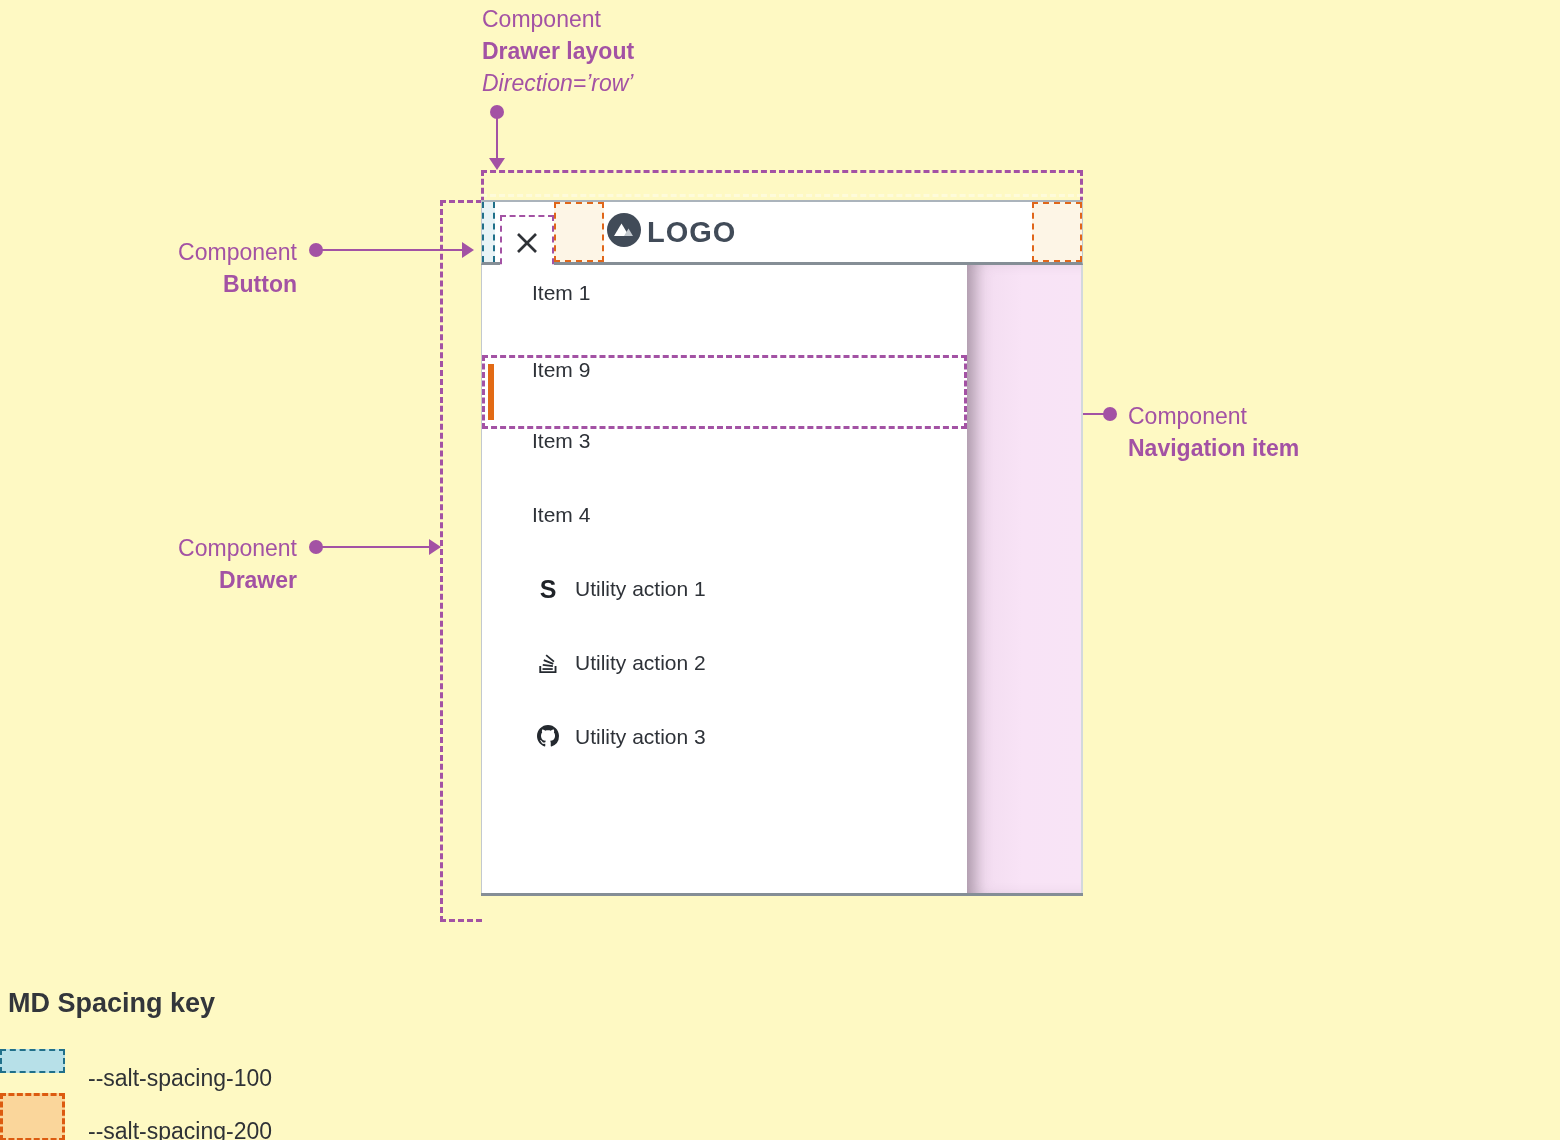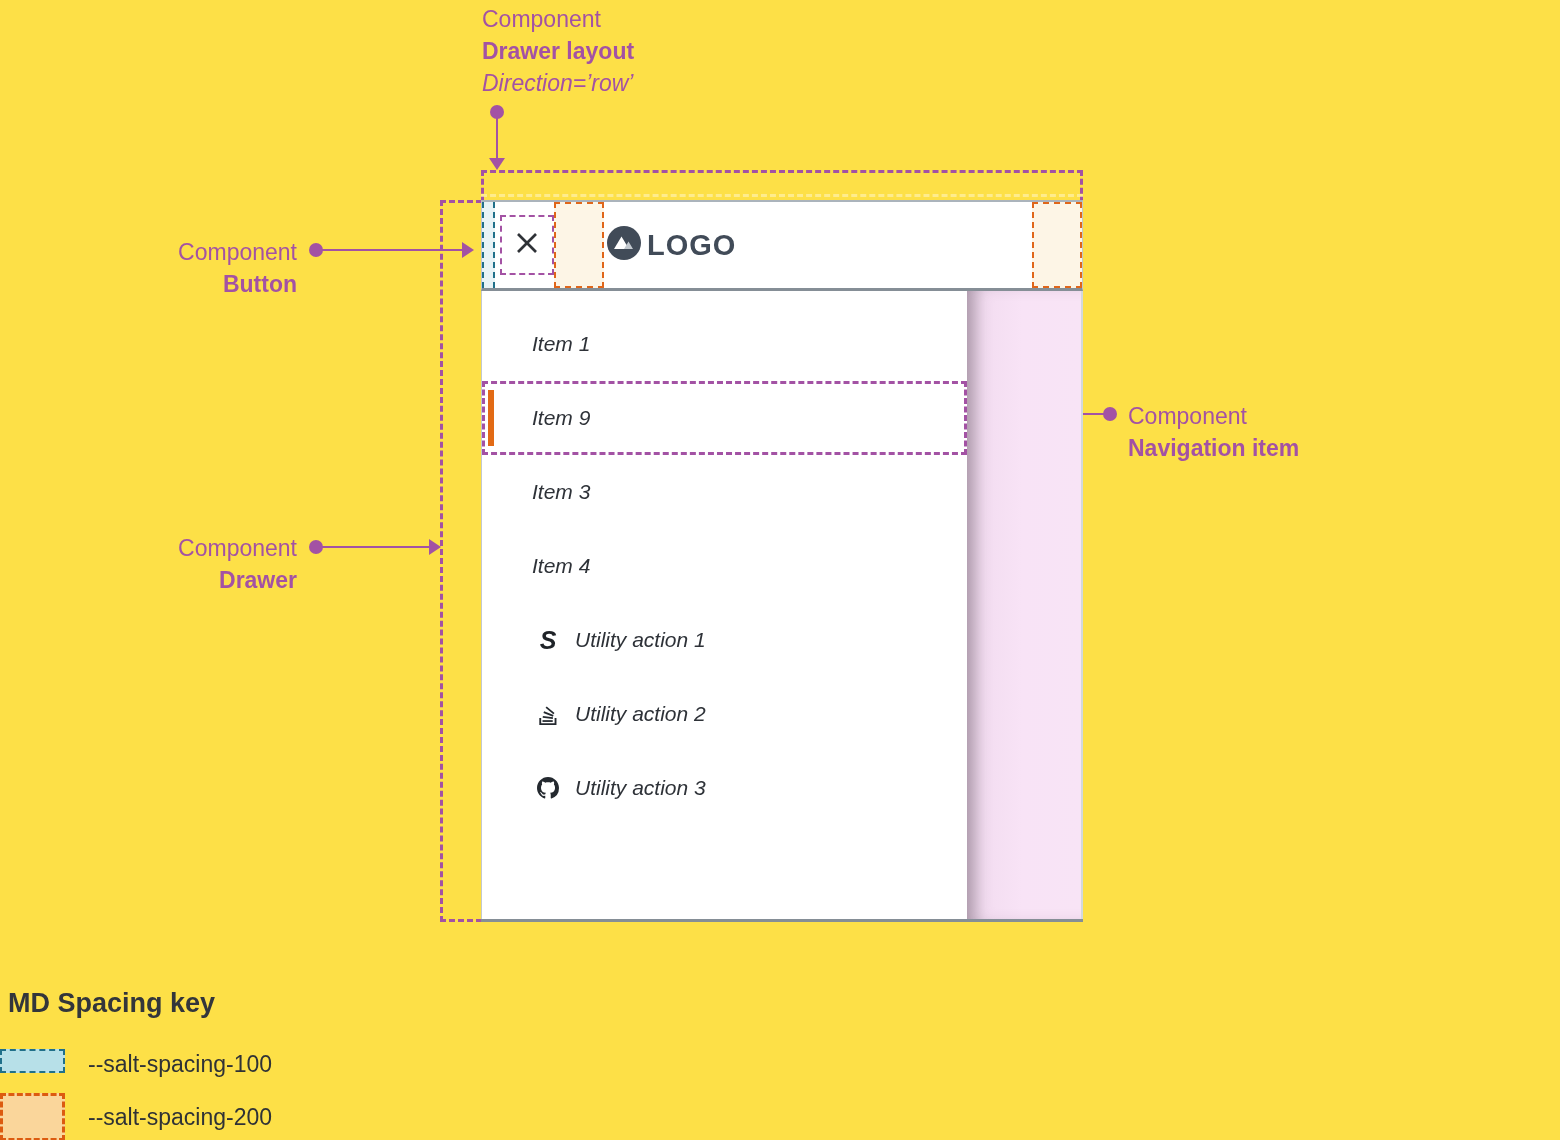--- a/index.html
+++ b/index.html
@@ -1,65 +1,65 @@
 <!DOCTYPE html>
 <html><head>
 <meta charset="utf-8">
 <style>
   html,body{margin:0;padding:0;background:#000;}
   #stage{
-    position:relative;width:1560px;height:1140px;background:#fde047;overflow:hidden;
+    position:relative;width:1560px;height:1140px;background:#fef9c3;overflow:hidden;
     font-family:"Liberation Sans",sans-serif;
   }
   
   .ann{position:absolute;color:#A352A4;font-size:23px;line-height:32px;white-space:nowrap;}
   .ann .b{font-weight:700;}
   .ann .bi{font-weight:400;font-style:italic;}
   .ann.right-align{text-align:right;}
   
   .dot{position:absolute;width:14px;height:14px;border-radius:50%;background:#A352A4;}
   .hline{position:absolute;height:2px;background:#A352A4;}
   .vline{position:absolute;width:2px;background:#A352A4;}
   .tri-right{position:absolute;width:0;height:0;border-top:8px solid transparent;border-bottom:8px solid transparent;border-left:12px solid #A352A4;}
   .tri-left{position:absolute;width:0;height:0;border-top:8px solid transparent;border-bottom:8px solid transparent;border-right:12px solid #A352A4;}
   .tri-down{position:absolute;width:0;height:0;border-left:8px solid transparent;border-right:8px solid transparent;border-top:12px solid #A352A4;}
   
   .stack-rect{position:absolute;left:481px;top:170px;width:602px;height:121px;border:3px dashed #A352A4;box-sizing:border-box;z-index:1;}
   .drawer-rect{position:absolute;left:440px;top:200px;width:42px;height:722px;border-left:3px dashed #A352A4;border-top:3px dashed #A352A4;border-bottom:3px dashed #A352A4;box-sizing:border-box;z-index:1;}
   .header-top-dashes{position:absolute;left:481px;top:194px;width:602px;height:0;border-top:3px dashed rgba(255,255,255,.38);z-index:1;}
   
   #window{position:absolute;left:481px;top:200px;width:602px;z-index:2;}
-  .app-header{position:relative;height:91px;background:#fff;box-sizing:border-box;
+  .app-header{position:relative;height:65px;background:#fff;box-sizing:border-box;
     border-top:2px solid #ABB4BC;border-left:1px solid #BFC6CC;border-right:1px solid #BFC6CC;border-bottom:3px solid #858E96;}
   .strip{position:absolute;top:0;bottom:0;box-sizing:border-box;}
   .strip.teal{left:0;width:13px;background:#E8F3F6;border-left:2px dashed #20708A;border-right:2px dashed #20708A;}
   .strip.orange{background:#FDF5E6;border:2px dashed #E0661A;border-top:2px dashed #E0661A;}
   .strip.orange.left{left:72px;width:50px;}
   .strip.orange.right{right:0;width:50px;}
   .close-btn{position:absolute;left:18px;top:13px;width:54px;height:60px;border:2px dashed #A352A4;box-sizing:border-box;
     background:#fff;display:flex;align-items:center;justify-content:center;cursor:pointer;}
   .logo{position:absolute;left:124px;top:0;bottom:0;display:flex;align-items:center;gap:5px;cursor:pointer;}
   .logo-text{font-size:29px;font-weight:700;color:#414B58;letter-spacing:1px;}
   .app-body{display:flex;height:631px;box-sizing:border-box;border-bottom:3px solid #858E96;}
   .drawer-panel{width:486px;background:#fff;border-left:1px solid #C3C9CE;box-sizing:border-box;padding-top:16px;position:relative;}
   .content-panel{flex:1;background:linear-gradient(90deg,#E0CEDD 0%,#F3DDF1 16%,#F8E3F6 48%,#F8E4F6 100%);
     border-right:2px solid #D3D8DC;box-sizing:border-box;box-shadow:inset 16px 0 18px -10px rgba(96,72,96,.45);}
   
-  .nav-row{height:74px;display:flex;align-items:center;padding-left:50px;font-size:21px;color:#2E3238;box-sizing:border-box;cursor:pointer;font-style:italic;}
+  .nav-row{height:74px;display:flex;align-items:flex-start;padding-left:50px;font-size:21px;color:#2E3238;box-sizing:border-box;cursor:pointer;}
   .nav-row.active{border:3px dashed #A352A4;position:relative;padding-left:47px;}
   .active-bar{position:absolute;left:3px;top:6px;width:6px;height:56px;background:#E26A15;}
   .nav-row.utility{padding-left:55px;gap:16px;}
   .u-icon{width:22px;display:flex;align-items:center;justify-content:center;flex:none;}
   .s-glyph{font-size:25px;font-weight:700;color:#1F2328;line-height:1;}
   
   .legend-title{position:absolute;left:8px;top:988px;font-size:27px;font-weight:700;color:#33363B;}
   .swatch{position:absolute;left:0;box-sizing:border-box;}
   .swatch.s100{top:1049px;width:65px;height:24px;background:#B7E0E8;border:2px dashed #20708A;}
   .swatch.s300{top:1093px;width:65px;height:48px;background:#FAD69B;border:3px dashed #DC5B10;}
-  .legend-label{position:absolute;left:88px;font-size:23px;color:#2F3236;white-space:nowrap;}
+  .legend-label{position:absolute;left:88px;font-size:23px;color:#2F3236;white-space:nowrap;margin-top:14px;}
 </style>
 </head>
 <body>
 
 <div id="stage">
 
   <div class="ann" style="left:482px;top:3px;">
     <div>Component</div>
     <div class="b">Drawer layout</div>
     <div class="bi">Direction=’row’</div>

